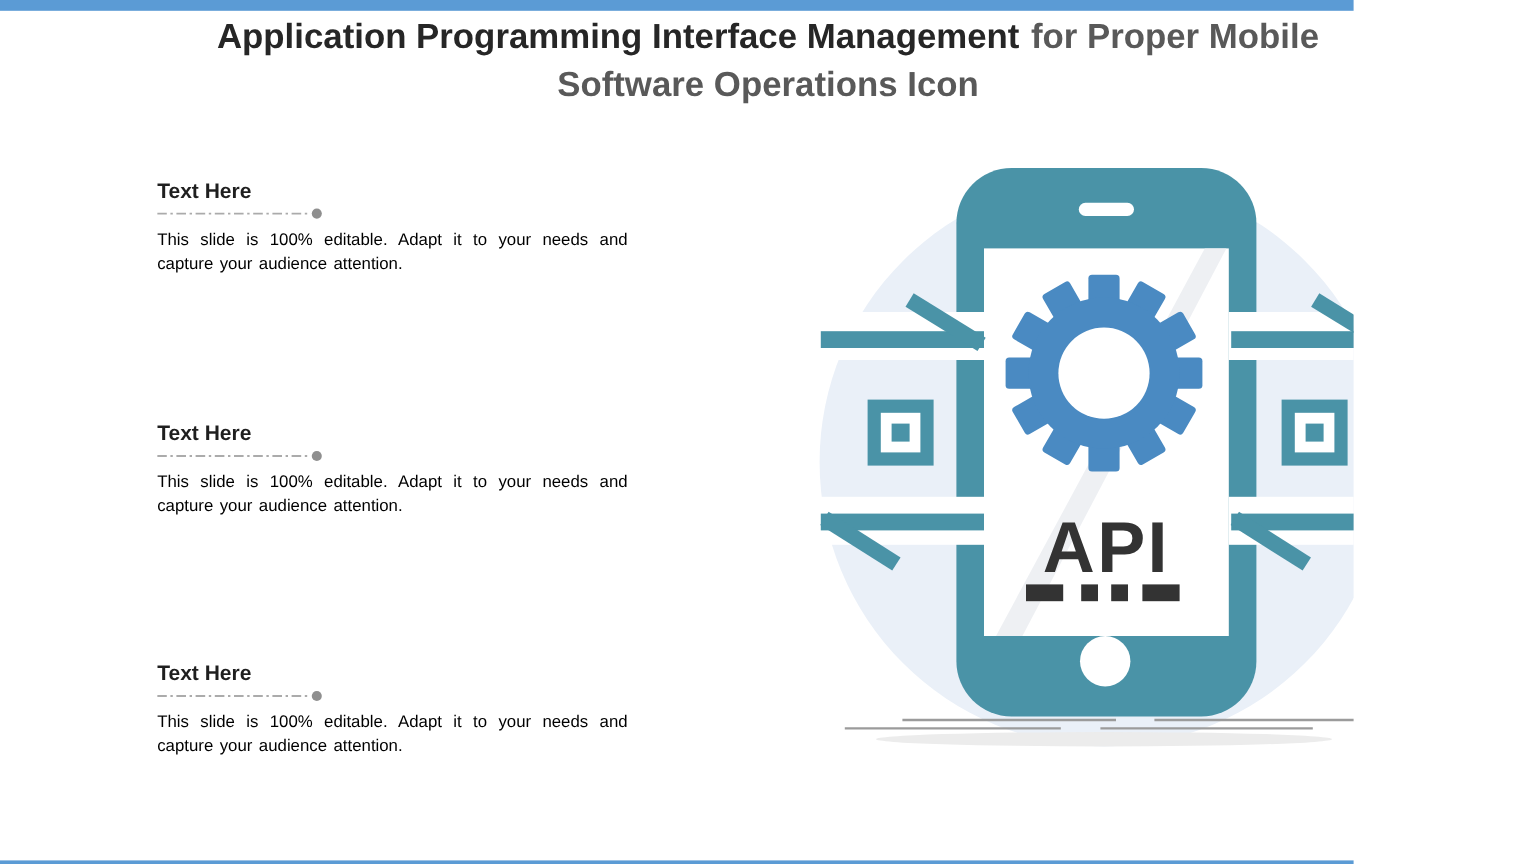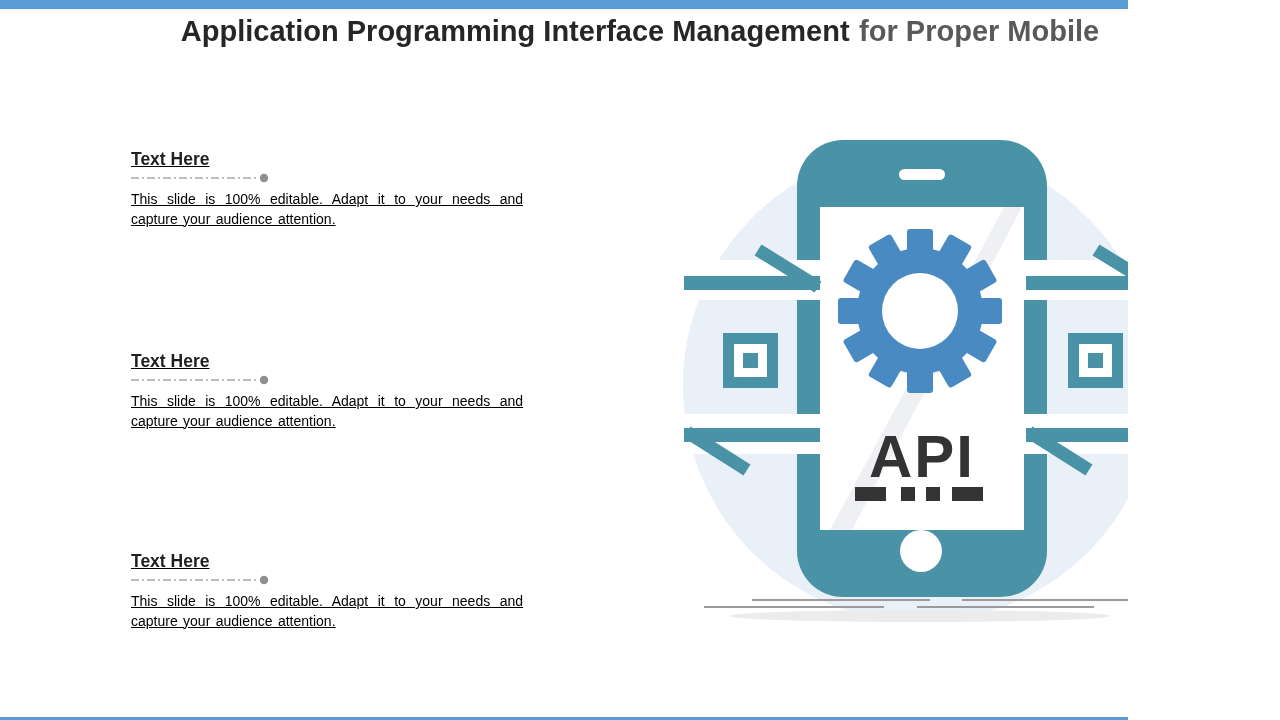--- a/index.html
+++ b/index.html
@@ -12,21 +12,21 @@
 
   .title {
     position:absolute; top:11px; left:0; width:1280px;
     text-align:center; font-weight:bold; font-size:29px; line-height:40px;
   }
   .title .line { white-space:nowrap; }
   .title .dark { color:#262626; }
   .title .gray { color:#595959; }
   .title .gray.after-dark { margin-left:0.33em; }
 
-  .section { position:absolute; left:131px; width:392px;text-decoration:underline; }
+  .section { position:absolute; left:131px; width:392px; }
   .section-1 { top:148px; }
   .section-2 { top:350px; }
   .section-3 { top:550px; }
   .section h3 { margin:0; font-size:17.5px; line-height:22px; color:#1f1f1f; font-weight:bold; }
   .section .divider { display:block; margin-top:3px; }
   .section p {
     margin:7px 0 0 0; font-size:14px; line-height:19.5px; color:#000000;
     text-align:justify; word-spacing:1.5px;
   }
 
@@ -35,20 +35,21 @@
 </style>
 </head>
 <body>
 
 <div class="slide">
 
   <div class="top-accent-bar"></div>
 
   <div class="title">
     <div class="line"><span class="dark">Application Programming Interface Management</span><span class="gray after-dark">for Proper Mobile</span></div>
+    <div class="line gray">Software Operations Icon</div>
   </div>
 
   <div class="section section-1">
     <h3>Text Here</h3>
     <svg class="divider" width="140" height="10">
       <line x1="0" y1="5" x2="127" y2="5" stroke="#ababab" stroke-width="1.6" stroke-dasharray="8,3,2,3"></line>
       <circle cx="133" cy="5" r="4.2" fill="#8f8f8f"></circle>
     </svg>
     <p>This slide is 100% editable. Adapt it to your needs and capture your audience attention.</p>
   </div>

